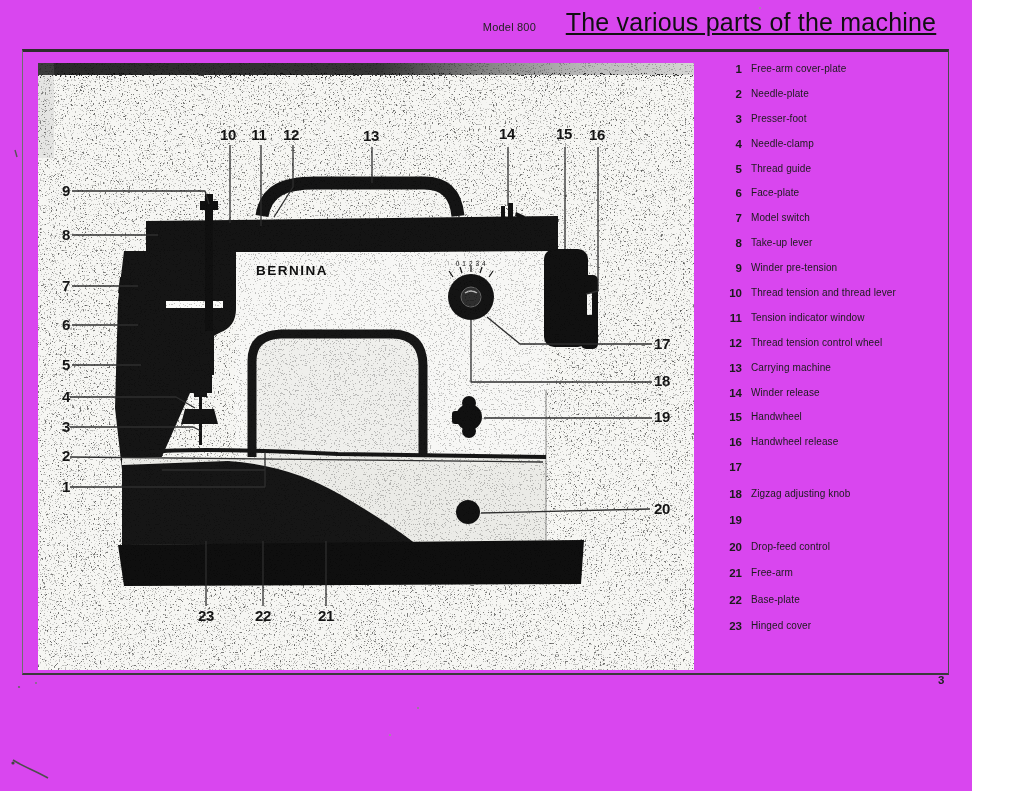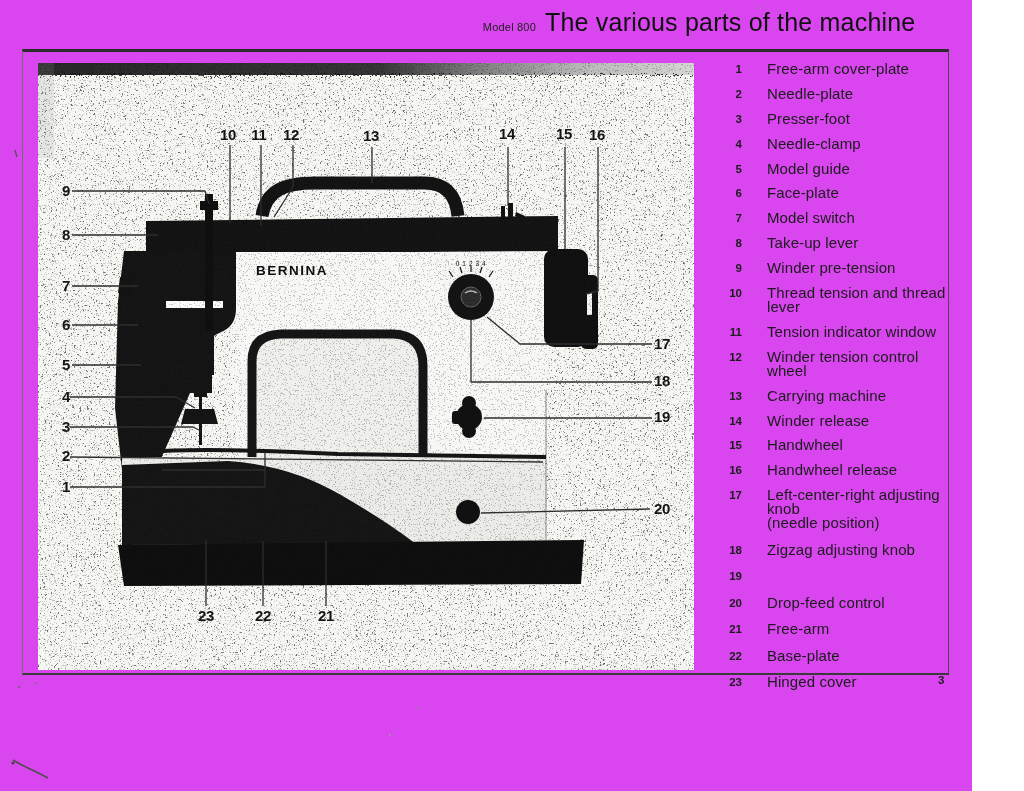--- a/index.html
+++ b/index.html
@@ -8,22 +8,23 @@
     background:#d946ef; overflow:hidden;
     font-family:"Liberation Sans", sans-serif; color:#161616;
   }
   
   .model-label{
     position:absolute; left:452px; top:21px; width:84px;
     text-align:right; font-size:11px; color:#222; letter-spacing:.2px;
   }
   .page-title{
     position:absolute; left:545px; top:8px; width:412px;
-    text-align:left; font-size:25px; color:#101010; letter-spacing:.2px;
+    text-align:center; font-size:25px; color:#101010; letter-spacing:.2px;
     white-space:nowrap;
+    text-decoration:underline;
   }
   
   .frame{
     position:absolute; left:22px; top:49px; width:925px; height:621px;
     border-top:3px solid #2c2c2c;
     border-left:1.5px solid #6e6e6e;
     border-right:1.5px solid #4a4a4a;
     border-bottom:2px solid #3a3a3a;
     background:transparent;
   }
@@ -47,23 +48,22 @@
   .parts-list{
     position:absolute; left:716px; top:62px; width:234px;
   }
   .part-row{display:flex; margin-bottom:10.9px;}
   .part-row:nth-child(n+17){margin-bottom:12.5px;}
   .part-num{
     flex:none; width:26px; text-align:right; padding-right:9px;
     font-size:11.5px; font-weight:bold; line-height:14px; color:#1b1b1b;
   }
   .part-label{
-    font-size:15px; line-height:14px; color:#1b1b1b; letter-spacing:.1px;
+    font-size:10px; line-height:14px; color:#1b1b1b; letter-spacing:.1px;
     white-space:pre-line;
-    margin-left:16px;
   }
   .scan-marks{position:absolute; left:0; top:0; pointer-events:none;}
 </style>
 </head>
 <body>
 
 <div class="page">
 
   <div class="model-label">Model 800</div>
   <div class="page-title">The various parts of the machine</div>
@@ -231,21 +231,21 @@
     <div class="part-row">
         <span class="part-num">3</span>
         <span class="part-label">Presser-foot</span>
       </div>
     <div class="part-row">
         <span class="part-num">4</span>
         <span class="part-label">Needle-clamp</span>
       </div>
     <div class="part-row">
         <span class="part-num">5</span>
-        <span class="part-label">Model guide</span>
+        <span class="part-label">Thread guide</span>
       </div>
     <div class="part-row">
         <span class="part-num">6</span>
         <span class="part-label">Face-plate</span>
       </div>
     <div class="part-row">
         <span class="part-num">7</span>
         <span class="part-label">Model switch</span>
       </div>
     <div class="part-row">
@@ -259,42 +259,40 @@
     <div class="part-row">
         <span class="part-num">10</span>
         <span class="part-label">Thread tension and thread lever</span>
       </div>
     <div class="part-row">
         <span class="part-num">11</span>
         <span class="part-label">Tension indicator window</span>
       </div>
     <div class="part-row">
         <span class="part-num">12</span>
-        <span class="part-label">Winder tension control wheel</span>
+        <span class="part-label">Thread tension control wheel</span>
       </div>
     <div class="part-row">
         <span class="part-num">13</span>
         <span class="part-label">Carrying machine</span>
       </div>
     <div class="part-row">
         <span class="part-num">14</span>
         <span class="part-label">Winder release</span>
       </div>
     <div class="part-row">
         <span class="part-num">15</span>
         <span class="part-label">Handwheel</span>
       </div>
     <div class="part-row">
         <span class="part-num">16</span>
         <span class="part-label">Handwheel release</span>
       </div>
     <div class="part-row">
         <span class="part-num">17</span>
-        <span class="part-label">Left-center-right adjusting knob
-(needle position)</span>
       </div>
     <div class="part-row">
         <span class="part-num">18</span>
         <span class="part-label">Zigzag adjusting knob</span>
       </div>
     <div class="part-row">
         <span class="part-num">19</span>
       </div>
     <div class="part-row">
         <span class="part-num">20</span>

